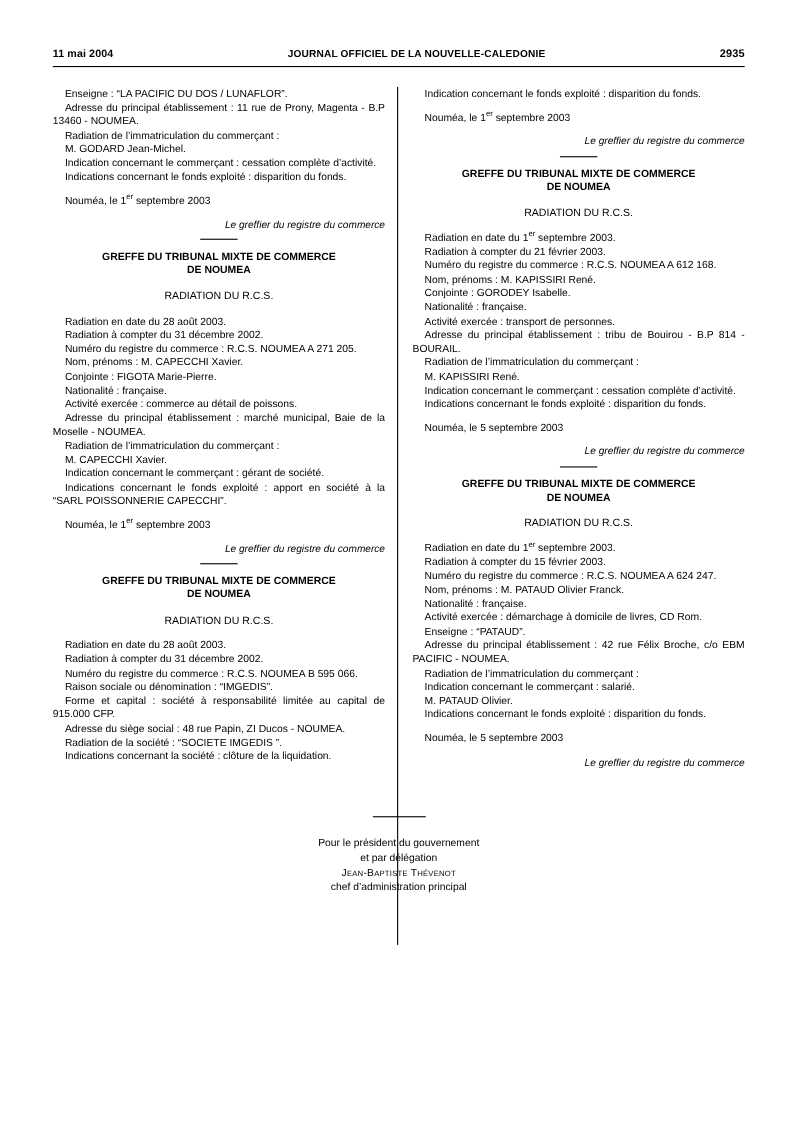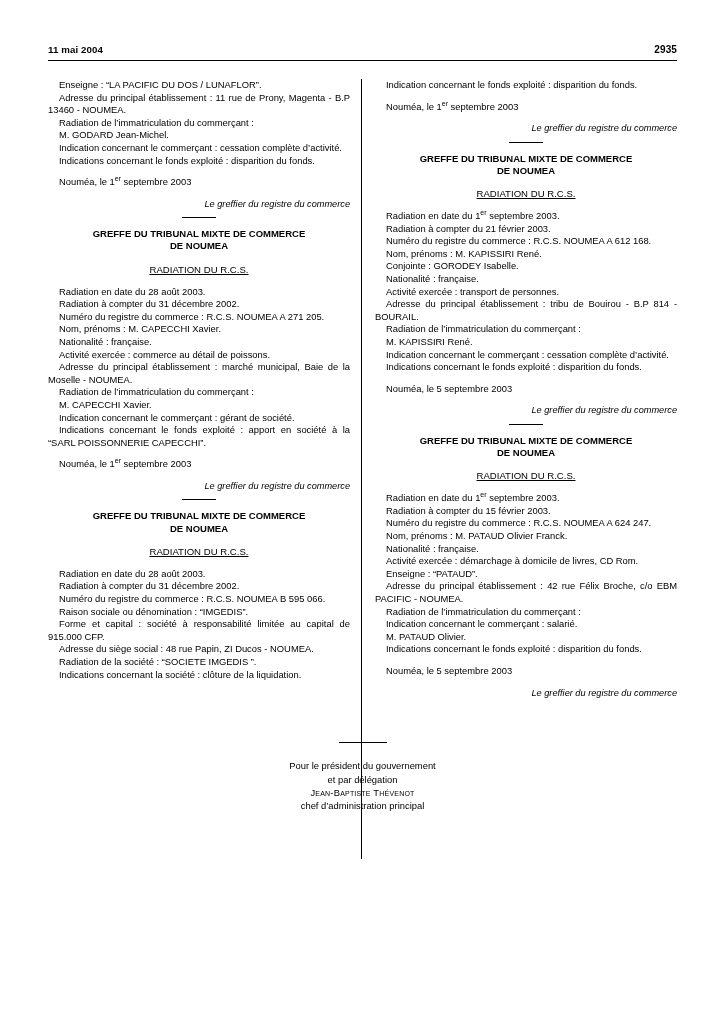--- a/index.html
+++ b/index.html
@@ -88,21 +88,20 @@
     text-align: center;
     font-weight: bold;
     font-size: 9.5px;
     line-height: 1.3;
     margin-top: 6px;
   }
   .rcs {
     text-align: center;
     font-size: 9.6px;
     margin: 11px 0 9px 0;
-    text-decoration: underline;
   }
   sup.ord {
     font-size: 7px;
     vertical-align: super;
     line-height: 0;
   }
   
   .footer {
     position: absolute;
     left: 0;
@@ -123,20 +122,21 @@
     letter-spacing: 0.2px;
   }
 </style>
 </head>
 <body>
 
 <div class="page">
 
   <div class="header">
     <div class="date">11 mai 2004</div>
+    <div class="title">JOURNAL OFFICIEL DE LA NOUVELLE-CALEDONIE</div>
     <div class="pageno">2935</div>
   </div>
 
   <div class="columns">
 
     <div class="col left">
 
       <div>
         <p>Enseigne : “LA PACIFIC DU DOS / LUNAFLOR”.</p>
         <p>Adresse du principal établissement : 11 rue de Prony, Magenta - B.P 13460 - NOUMEA.</p>
@@ -155,20 +155,21 @@
         <div>GREFFE DU TRIBUNAL MIXTE DE COMMERCE</div>
         <div>DE NOUMEA</div>
       </div>
       <div class="rcs">RADIATION DU R.C.S.</div>
 
       <div>
         <p>Radiation en date du 28 août 2003.</p>
         <p>Radiation à compter du 31 décembre 2002.</p>
         <p>Numéro du registre du commerce : R.C.S. NOUMEA A 271 205.</p>
         <p>Nom, prénoms : M. CAPECCHI Xavier.</p>
+        <p>Conjointe : FIGOTA Marie-Pierre.</p>
         <p>Nationalité : française.</p>
         <p>Activité exercée : commerce au détail de poissons.</p>
         <p>Adresse du principal établissement : marché municipal, Baie de la Moselle - NOUMEA.</p>
         <p>Radiation de l’immatriculation du commerçant :</p>
         <p>M. CAPECCHI Xavier.</p>
         <p>Indication concernant le commerçant : gérant de société.</p>
         <p>Indications concernant le fonds exploité : apport en société à la “SARL POISSONNERIE CAPECCHI”.</p>
         <div class="gap"></div>
         <p>Nouméa, le 1<sup class="ord">er</sup> septembre 2003</p>
         <p class="signature">Le greffier du registre du commerce</p>

